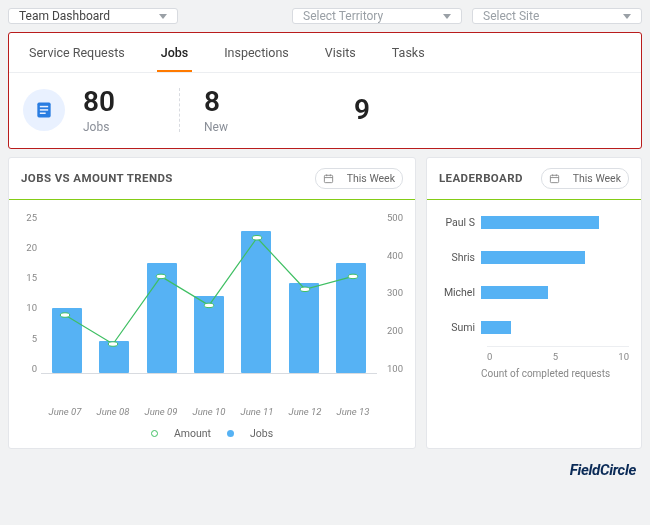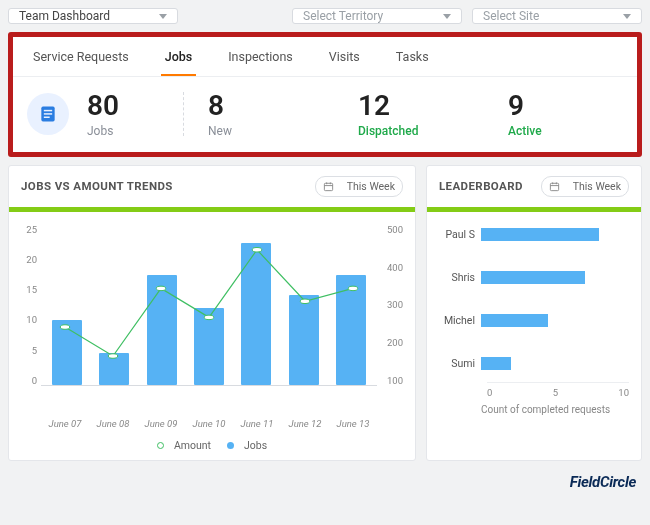--- a/index.html
+++ b/index.html
@@ -44,21 +44,21 @@
     width: 0; height: 0;
     border-left: 4px solid transparent;
     border-right: 4px solid transparent;
     border-top: 5px solid #9aa0a6;
   }
   .filters .spacer { flex: 1; }
 
   
   .card {
     background: #fff;
-    border: 5px solid #b91c1c;
+    border: 1px solid #b91c1c;
     border-radius: 3px;
   }
   .tabs {
     display: flex;
     gap: 28px;
     padding: 0 16px;
     border-bottom: 1px solid #eceef1;
   }
   .tab {
     padding: 12px 4px 10px 4px;
@@ -113,21 +113,21 @@
     display: flex;
     flex-direction: column;
   }
   .panel.trends { flex: 0 0 408px; }
   .panel.leader { flex: 1; }
   .panel-header {
     display: flex;
     align-items: center;
     justify-content: space-between;
     padding: 10px 12px;
-    border-bottom: 5px solid #84cc16;
+    border-bottom: 1px solid #84cc16;
   }
   .panel-title {
     font-size: 11.5px;
     font-weight: 700;
     letter-spacing: 0.4px;
     color: #555;
     text-transform: uppercase;
   }
   .period-chip {
     display: flex; align-items: center; gap: 13px;
@@ -205,36 +205,36 @@
     font-style: italic;
   }
   .legend {
     display: flex;
     gap: 16px;
     justify-content: center;
     font-size: 10.5px;
     color: #666;
     margin-top: 10px;
   }
-  .legend .item { display: flex; align-items: center; gap: 10px; }
+  .legend .item { display: flex; align-items: center; gap: 16px; }
   .dot { width: 7px; height: 7px; border-radius: 50%; display: inline-block; }
   .dot.amount { background: #fff; border: 1.5px solid #3fbf63; box-sizing: border-box; }
   .dot.jobs { background: #56b2f4; }
 
   
   .lb-body {
     padding: 16px 12px 6px 12px;
     flex: 1;
     display: flex;
     flex-direction: column;
   }
   .lb-rows {
     display: flex;
     flex-direction: column;
-    gap: 30px;
+    gap: 22px;
   }
   .lb-row {
     display: flex;
     align-items: center;
   }
   .lb-name {
     font-size: 10.5px;
     color: #555;
     width: 42px;
     text-align: right;
@@ -322,27 +322,22 @@
       </div>
       <div class="stat first">
         <span class="num">80</span>
         <span class="lbl">Jobs</span>
       </div>
       <div class="divider"></div>
       <div class="stat wide">
         <span class="num">8</span>
         <span class="lbl">New</span>
       </div>
-      <div class="stat wide">
-        <span class="num">12</span>
-        <span class="lbl green">Dispatched</span>
-      </div>
       <div class="stat">
         <span class="num">9</span>
-        <span class="lbl green">Active</span>
       </div>
     </div>
   </div>
 
   <div class="panels">
 
     <div class="panel trends">
       <div class="panel-header">
         <div class="panel-title">JOBS VS AMOUNT TRENDS</div>
         <div class="period-chip">

